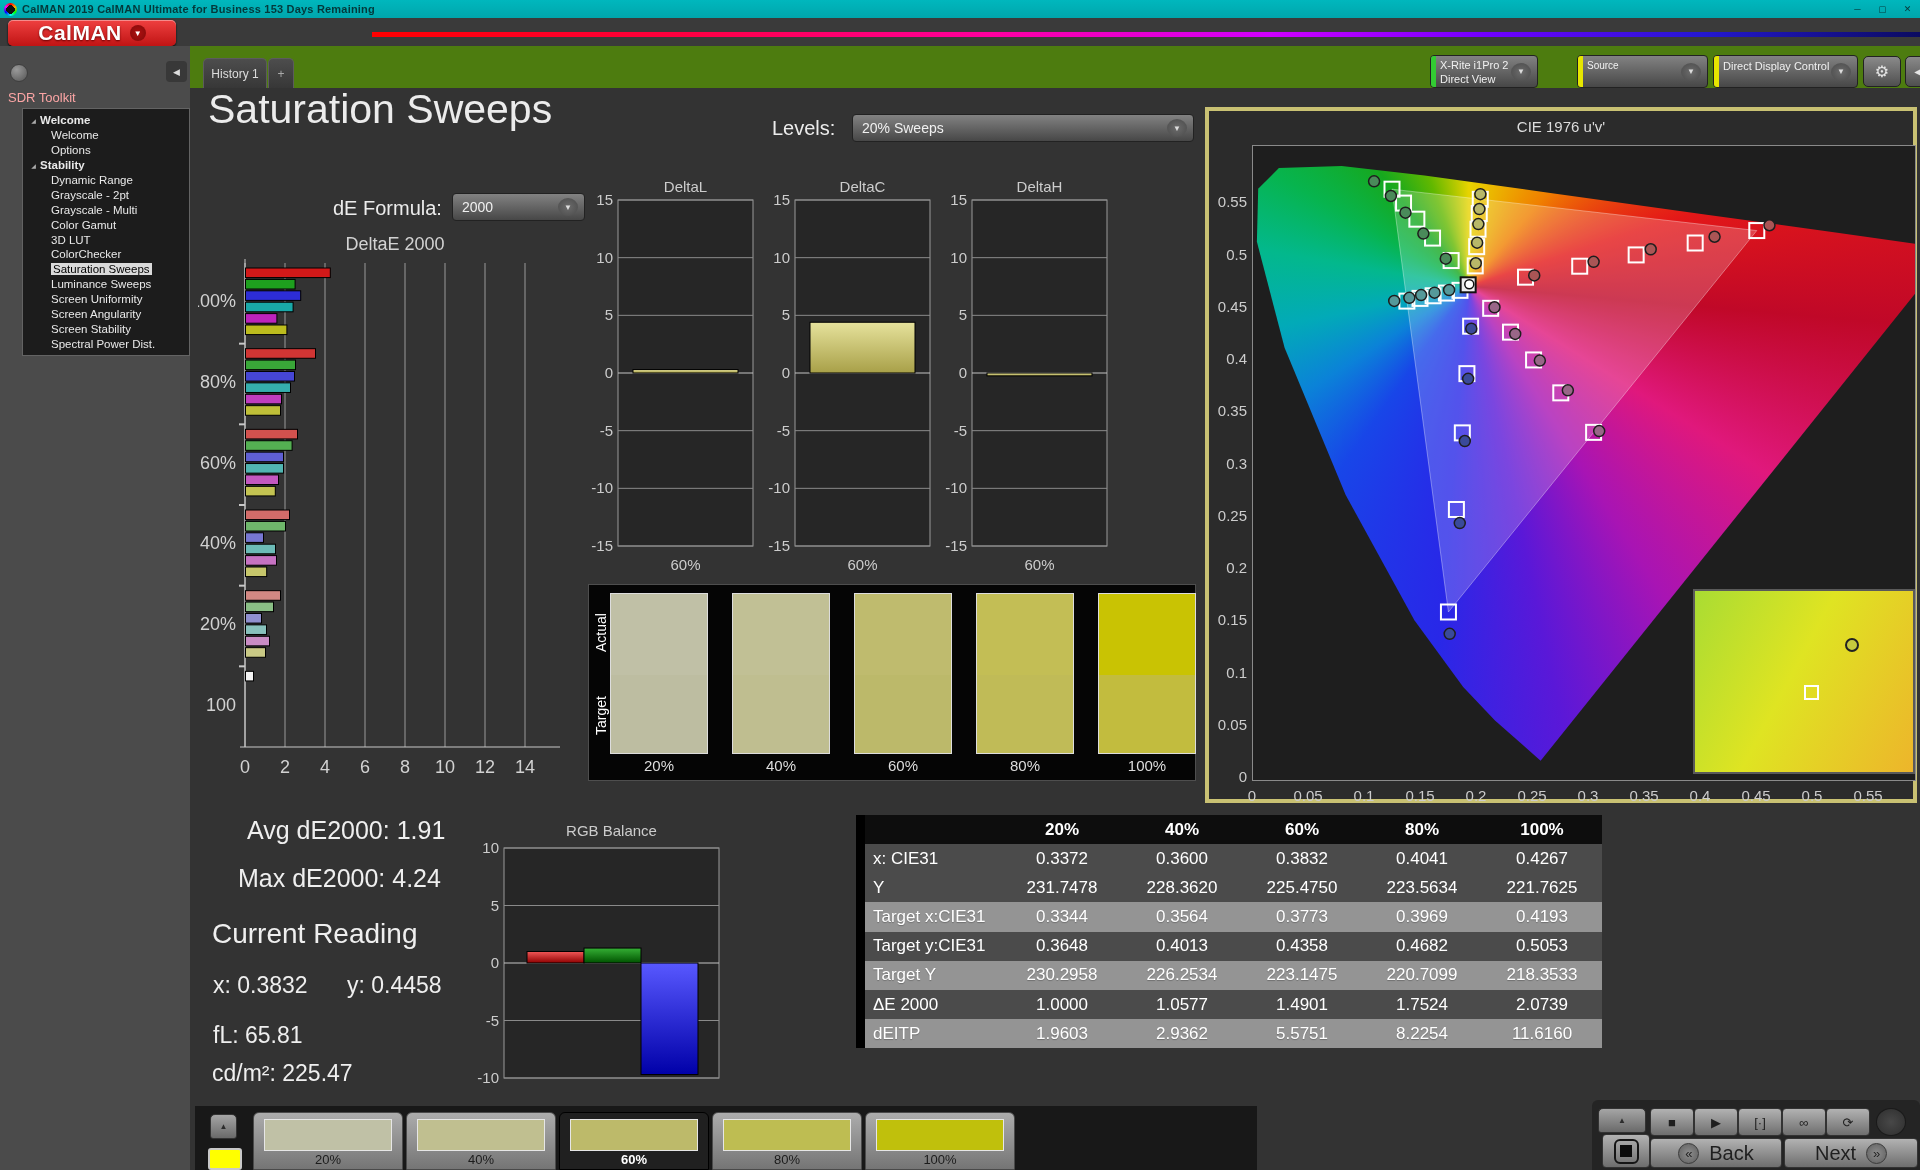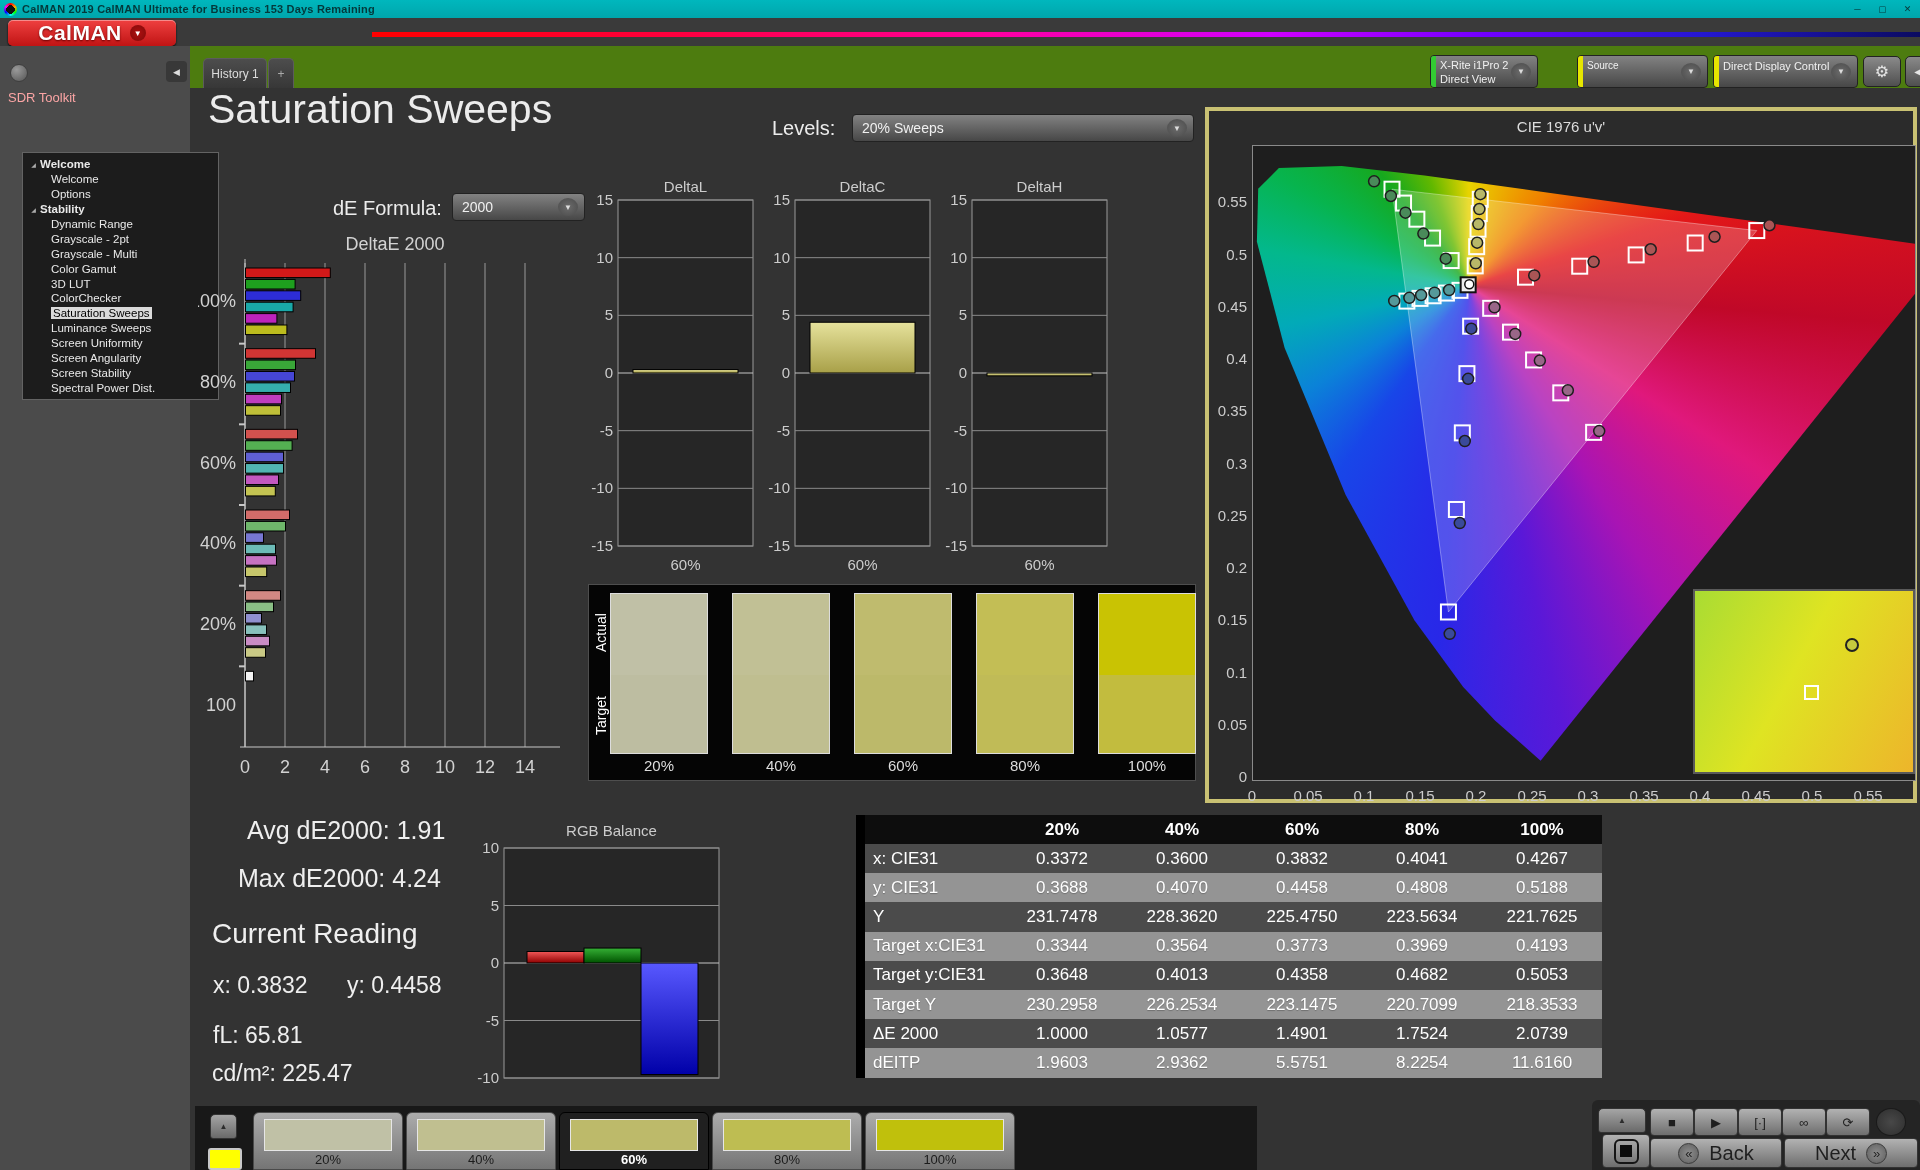--- a/index.html
+++ b/index.html
@@ -49,22 +49,22 @@
                     color:#ddd; font-size:8px; display:flex; align-items:center; justify-content:center; }
   .badge { position:absolute; border-radius:50%; background:radial-gradient(#2a52e8,#1226a8);
            border:2px solid #8899cc; color:#fff; display:flex; align-items:center; justify-content:center;
            font-size:11px; font-weight:bold; }
   .sqbtn { position:absolute; border-radius:5px; background:linear-gradient(#8a8a8a,#4f4f4f);
            border:1px solid #222; color:#e5e5e5; display:flex; align-items:center; justify-content:center; }
 
   
   .sidebar { position:absolute; left:0; top:46px; width:190px; height:1124px; background:#4b4b4b; }
   .sidebar-title { position:absolute; left:8px; top:44px; font-size:13px; color:#fca5a5; }
-  .tree { position:absolute; left:22px; top:62px; width:197px; height:248px;
-          background:#1c1c1c; border:1px solid #636363; padding:4px 0 0 0; overflow:hidden;margin-top:44px; }
+  .tree { position:absolute; left:22px; top:62px; width:168px; height:248px;
+          background:#1c1c1c; border:1px solid #636363; padding:4px 0 0 0; overflow:hidden; }
   .tree-row { height:14.9px; display:flex; align-items:center; color:#e9e9e9; font-size:11.5px; white-space:nowrap; }
   .tree-row .tw { width:13px; text-align:center; font-size:6px; color:#aaa; flex:0 0 13px; margin-left:4px; }
   .tree-row.group span.lbl { font-weight:bold; }
   .tree-row.child { padding-left:28px; }
   .tree-row .sel { background:#dadada; color:#000; padding:0 2px; }
 
   
   .page-title { position:absolute; left:208px; top:86px; font-size:41px; color:#ececec; }
   .lbl20 { position:absolute; font-size:20px; color:#ececec; }
 
@@ -591,29 +591,20 @@
       </div>
       <div class="trow odd">
         <div class="edge"></div>
         <div class="rl">x: CIE31</div>
         <div class="rv">0.3372</div>
         <div class="rv">0.3600</div>
         <div class="rv">0.3832</div>
         <div class="rv">0.4041</div>
         <div class="rv">0.4267</div>
       </div>
-      <div class="trow even">
-        <div class="edge"></div>
-        <div class="rl">y: CIE31</div>
-        <div class="rv">0.3688</div>
-        <div class="rv">0.4070</div>
-        <div class="rv">0.4458</div>
-        <div class="rv">0.4808</div>
-        <div class="rv">0.5188</div>
-      </div>
       <div class="trow odd">
         <div class="edge"></div>
         <div class="rl">Y</div>
         <div class="rv">231.7478</div>
         <div class="rv">228.3620</div>
         <div class="rv">225.4750</div>
         <div class="rv">223.5634</div>
         <div class="rv">221.7625</div>
       </div>
       <div class="trow even">

